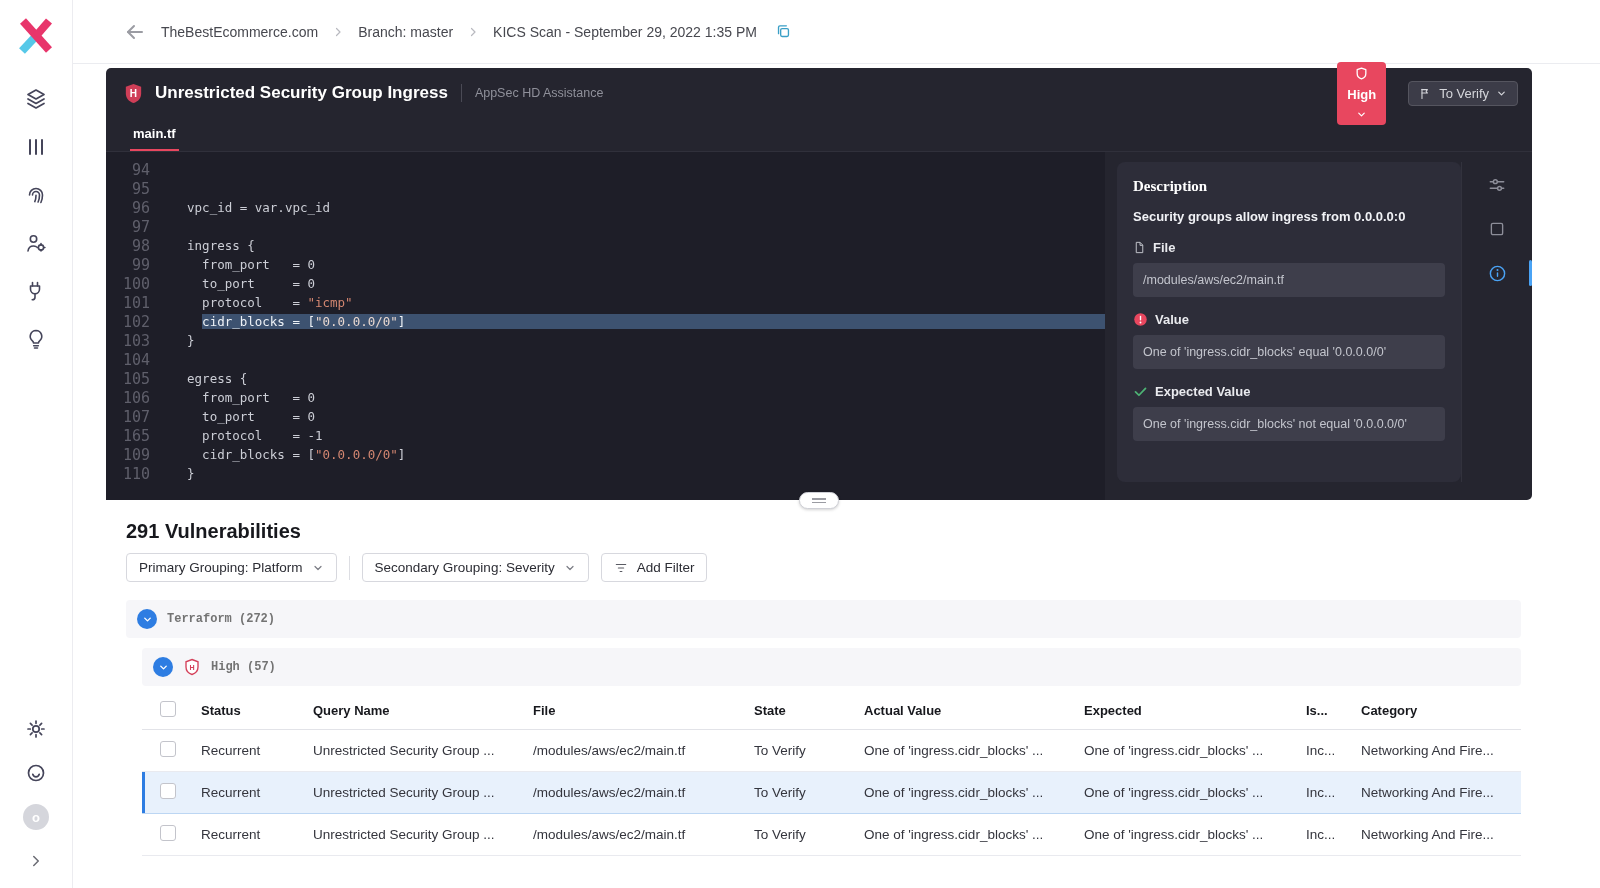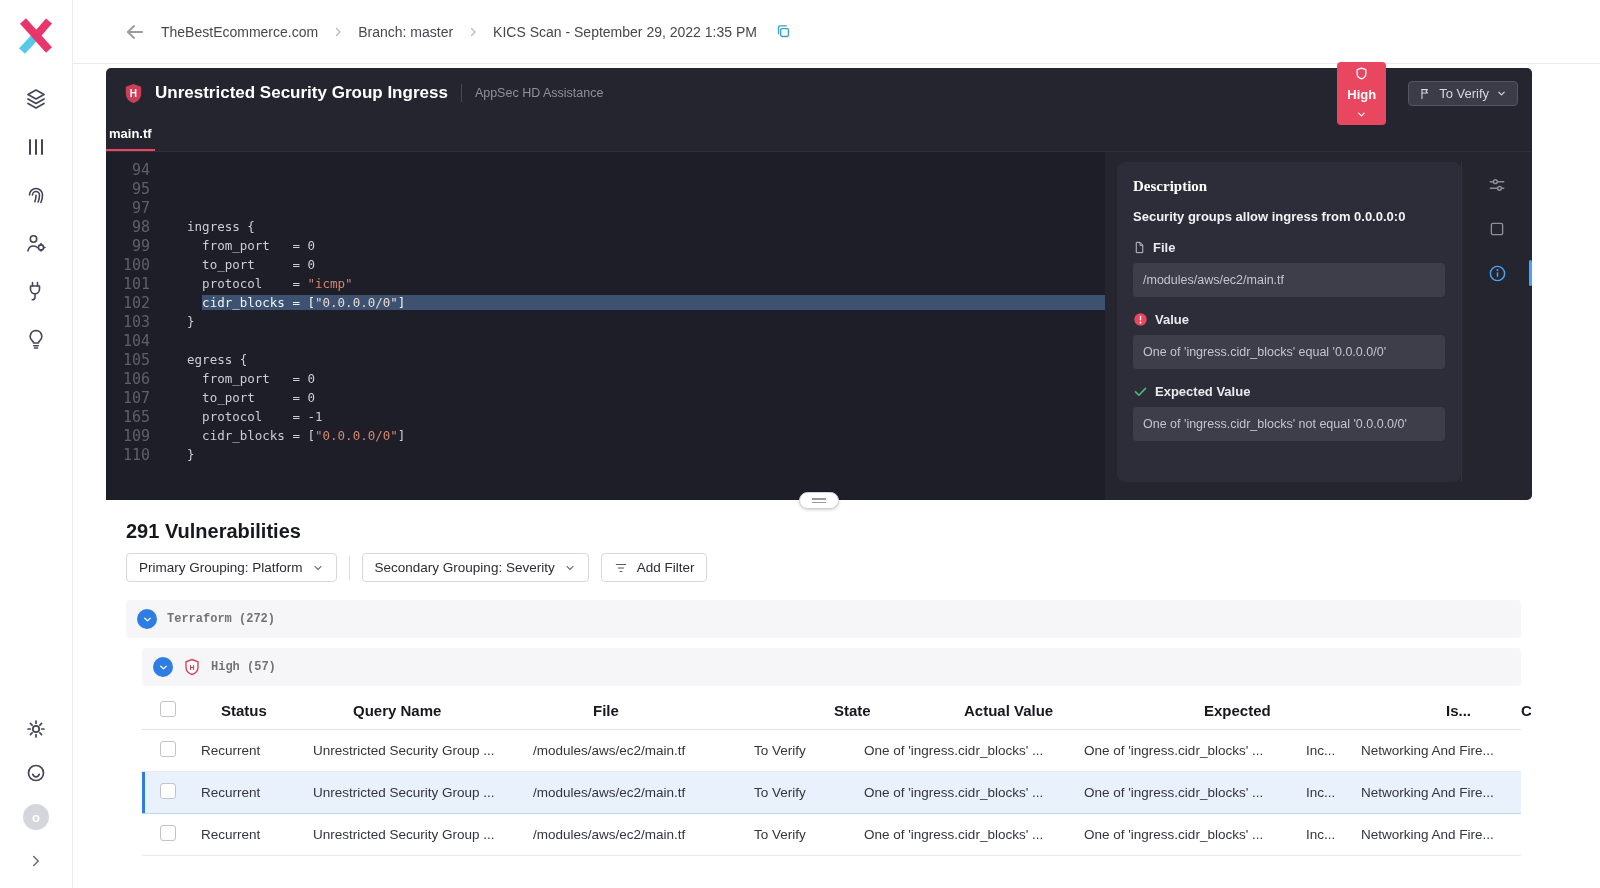--- a/index.html
+++ b/index.html
@@ -25,21 +25,21 @@
   .copy-btn{ background:none; border:none; display:flex; color:#3a9fc6; cursor:pointer; margin-left:4px; padding:0;}
   
   .finding{ margin:4px 0 0 33px; width:1426px; height:432px; background:#25252f; border-radius:5px; position:relative; flex:0 0 432px;}
   .f-header{ height:50px; display:flex; align-items:center; gap:10px; padding:0 14px 0 16px;}
   .f-title{ font-size:17px; font-weight:700; color:#fff; white-space:nowrap;}
   .vsep{ width:1px; height:18px; background:#4a4a55; margin:0 3px;}
   .f-sub{ font-size:12.5px; color:#8f909a; white-space:nowrap;}
   .spacer{ flex:1; }
   .sev-badge{ display:flex; align-items:center; gap:7px; background:#e8475f; border:none; border-radius:4px; padding:5px 10px; color:#fff; font-size:13px; font-weight:700; font-family:inherit; cursor:pointer; margin-right:12px;flex-direction:column;}
   .state-btn{ display:flex; align-items:center; gap:7px; background:#3c3c48; border:1px solid #55555f; border-radius:4px; padding:4px 10px; color:#d5d6db; font-size:13px; font-family:inherit; cursor:pointer;}
-  .f-tabs{ height:34px; display:flex; align-items:flex-end; border-bottom:1px solid #30303b;}
+  .f-tabs{ height:34px; display:flex; align-items:flex-end; padding-left:24px; border-bottom:1px solid #30303b;}
   .tab{ color:#fff; font-size:13px; font-weight:700; padding:0 3px 8px; border-bottom:2px solid #e8475f; cursor:pointer;}
   .f-body{ display:flex; height:348px;}
   .editor{ flex:0 0 999px; background:#1e1e28; overflow:hidden; padding-top:8px;}
   .code-row{ display:flex; height:19px; align-items:center; font-family:"DejaVu Sans Mono", monospace; font-size:12.5px; color:#ccced6;}
   .ln{ flex:0 0 46px; text-align:right; padding-right:2px; margin-right:20px; color:#5f5f6b; font-size:15px;}
   .ind,.ct{ white-space:pre;}
   .ct{ padding-right:8px;}
   .code-row.hl .ct{ background:#3d5270; color:#eef2f7; flex:1;}
   .str{ color:#d48771;}
   .hl .str{ color:#e9d8d0;}
@@ -60,21 +60,21 @@
   .filters{ margin-top:10px; display:flex; align-items:center; gap:12px;}
   .filter-dd{ display:flex; align-items:center; gap:9px; background:#fff; border:1px solid #d7d8de; border-radius:4px; padding:6px 12px; font-size:13.5px; color:#2c2d34; font-family:inherit; cursor:pointer; white-space:nowrap;}
   .fsep{ width:1px; height:24px; background:#dddee3;}
   .group{ background:#f6f6f9; border-radius:4px; height:38px; display:flex; align-items:center; gap:10px; padding-left:11px; cursor:pointer;}
   .g1{ margin-top:18px; width:1395px;}
   .g2{ margin-top:10px; margin-left:16px; width:1379px;}
   .glabel{ font-weight:700; font-size:12px; color:#737373;font-family:Liberation Mono, monospace;}
   .bluechev{ width:20px; height:20px; border-radius:50%; background:#2e7de2; display:flex; align-items:center; justify-content:center; flex:0 0 20px; cursor:pointer;}
   .vtable{ margin-left:16px; width:1379px; margin-top:6px;}
   .tgrid{ display:grid; grid-template-columns:59px 112px 220px 221px 110px 220px 222px 55px 1fr; align-items:center;}
-  .thead{ height:38px; border-bottom:1px solid #e2e3e8; font-weight:700; font-size:15px; color:#17181d;gap:20px;}
+  .thead{ height:38px; border-bottom:1px solid #e2e3e8; font-weight:700; font-size:13px; color:#17181d;}
   .trow{ height:42px; border-bottom:1px solid #e9eaef; font-size:13.5px; color:#34353d; cursor:pointer;}
   .cell{ overflow:hidden; white-space:nowrap; text-overflow:ellipsis; padding-right:10px;}
   .cb-cell{ padding-left:18px;}
   .checkbox{ width:16px; height:16px; border:1.5px solid #c3c4cb; border-radius:3px; display:inline-block; background:#fff; cursor:pointer;}
   .trow.selected{ background:#e8f1fc; box-shadow:inset 3px 0 0 #2e7de2; border-bottom:1px solid #bcd6f3;}
   svg{ display:block;}
 </style>
 </head>
 <body>
 
@@ -223,20 +223,25 @@
       <div class="editor">
         <div>
             <div class="code-row">
               <span class="ln">94</span>
               <span class="ind">  </span>
             </div>
             <div class="code-row">
               <span class="ln">95</span>
               <span class="ind"></span>
               <span class="ct"></span>
+            </div>
+            <div class="code-row">
+              <span class="ln">96</span>
+              <span class="ind">  </span>
+              <span class="ct">vpc_id = var.vpc_id</span>
             </div>
             <div class="code-row">
               <span class="ln">97</span>
               <span class="ind"></span>
               <span class="ct"></span>
             </div>
             <div class="code-row">
               <span class="ln">98</span>
               <span class="ind">  </span>
               <span class="ct">ingress {</span>

